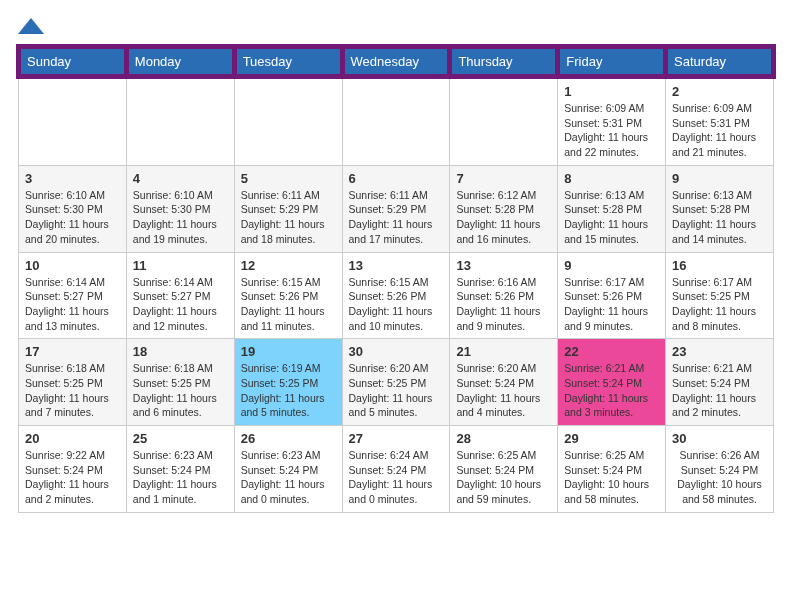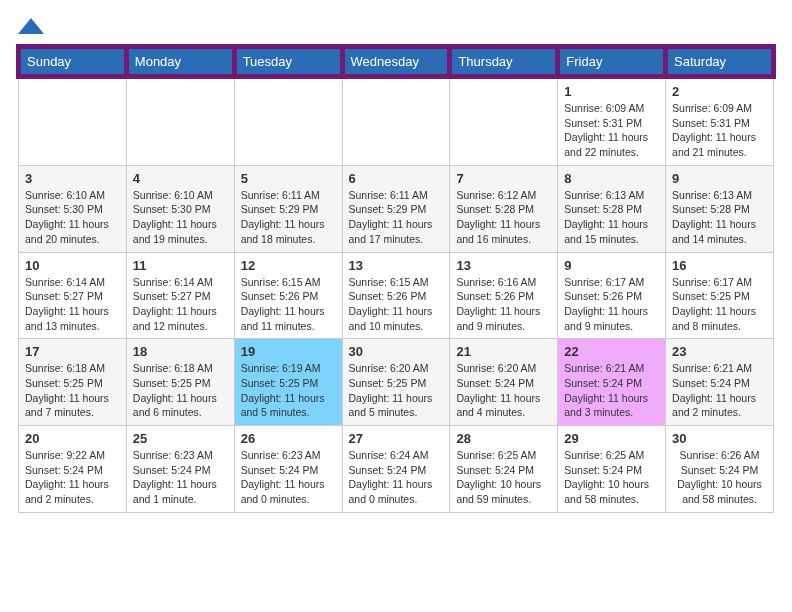--- a/index.html
+++ b/index.html
@@ -260,21 +260,21 @@
           <div class="day-info" style="white-space: pre-line;">Sunrise: 6:20 AM
 Sunset: 5:25 PM
 Daylight: 11 hours and 5 minutes.</div>
         </td>
         <td style="background: rgb(245, 245, 245);">
           <span class="day-num">21</span>
           <div class="day-info" style="white-space: pre-line;">Sunrise: 6:20 AM
 Sunset: 5:24 PM
 Daylight: 11 hours and 4 minutes.</div>
         </td>
-        <td style="background: #f0abfc;">
+        <td style="background: #ec4899;">
           <span class="day-num">22</span>
           <div class="day-info" style="white-space: pre-line;">Sunrise: 6:21 AM
 Sunset: 5:24 PM
 Daylight: 11 hours and 3 minutes.</div>
         </td>
         <td style="background: rgb(245, 245, 245);">
           <span class="day-num">23</span>
           <div class="day-info" style="white-space: pre-line;">Sunrise: 6:21 AM
 Sunset: 5:24 PM
 Daylight: 11 hours and 2 minutes.</div>

